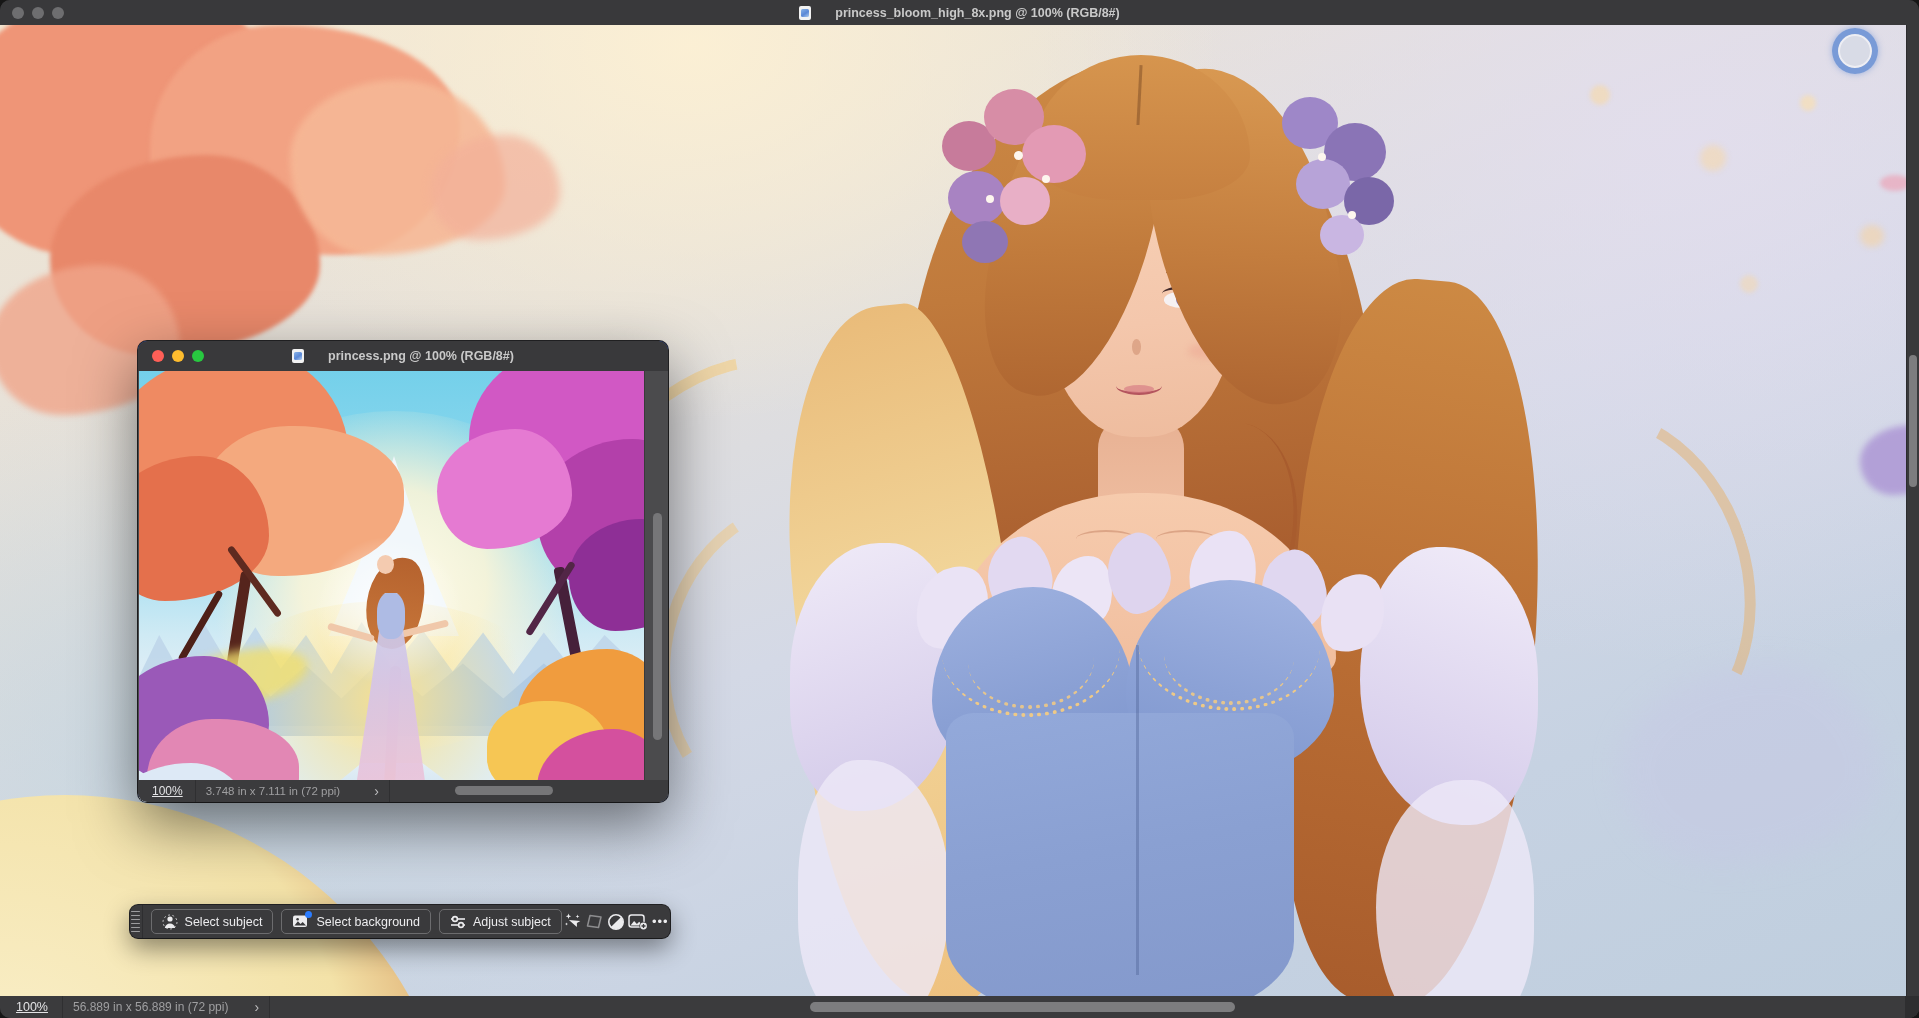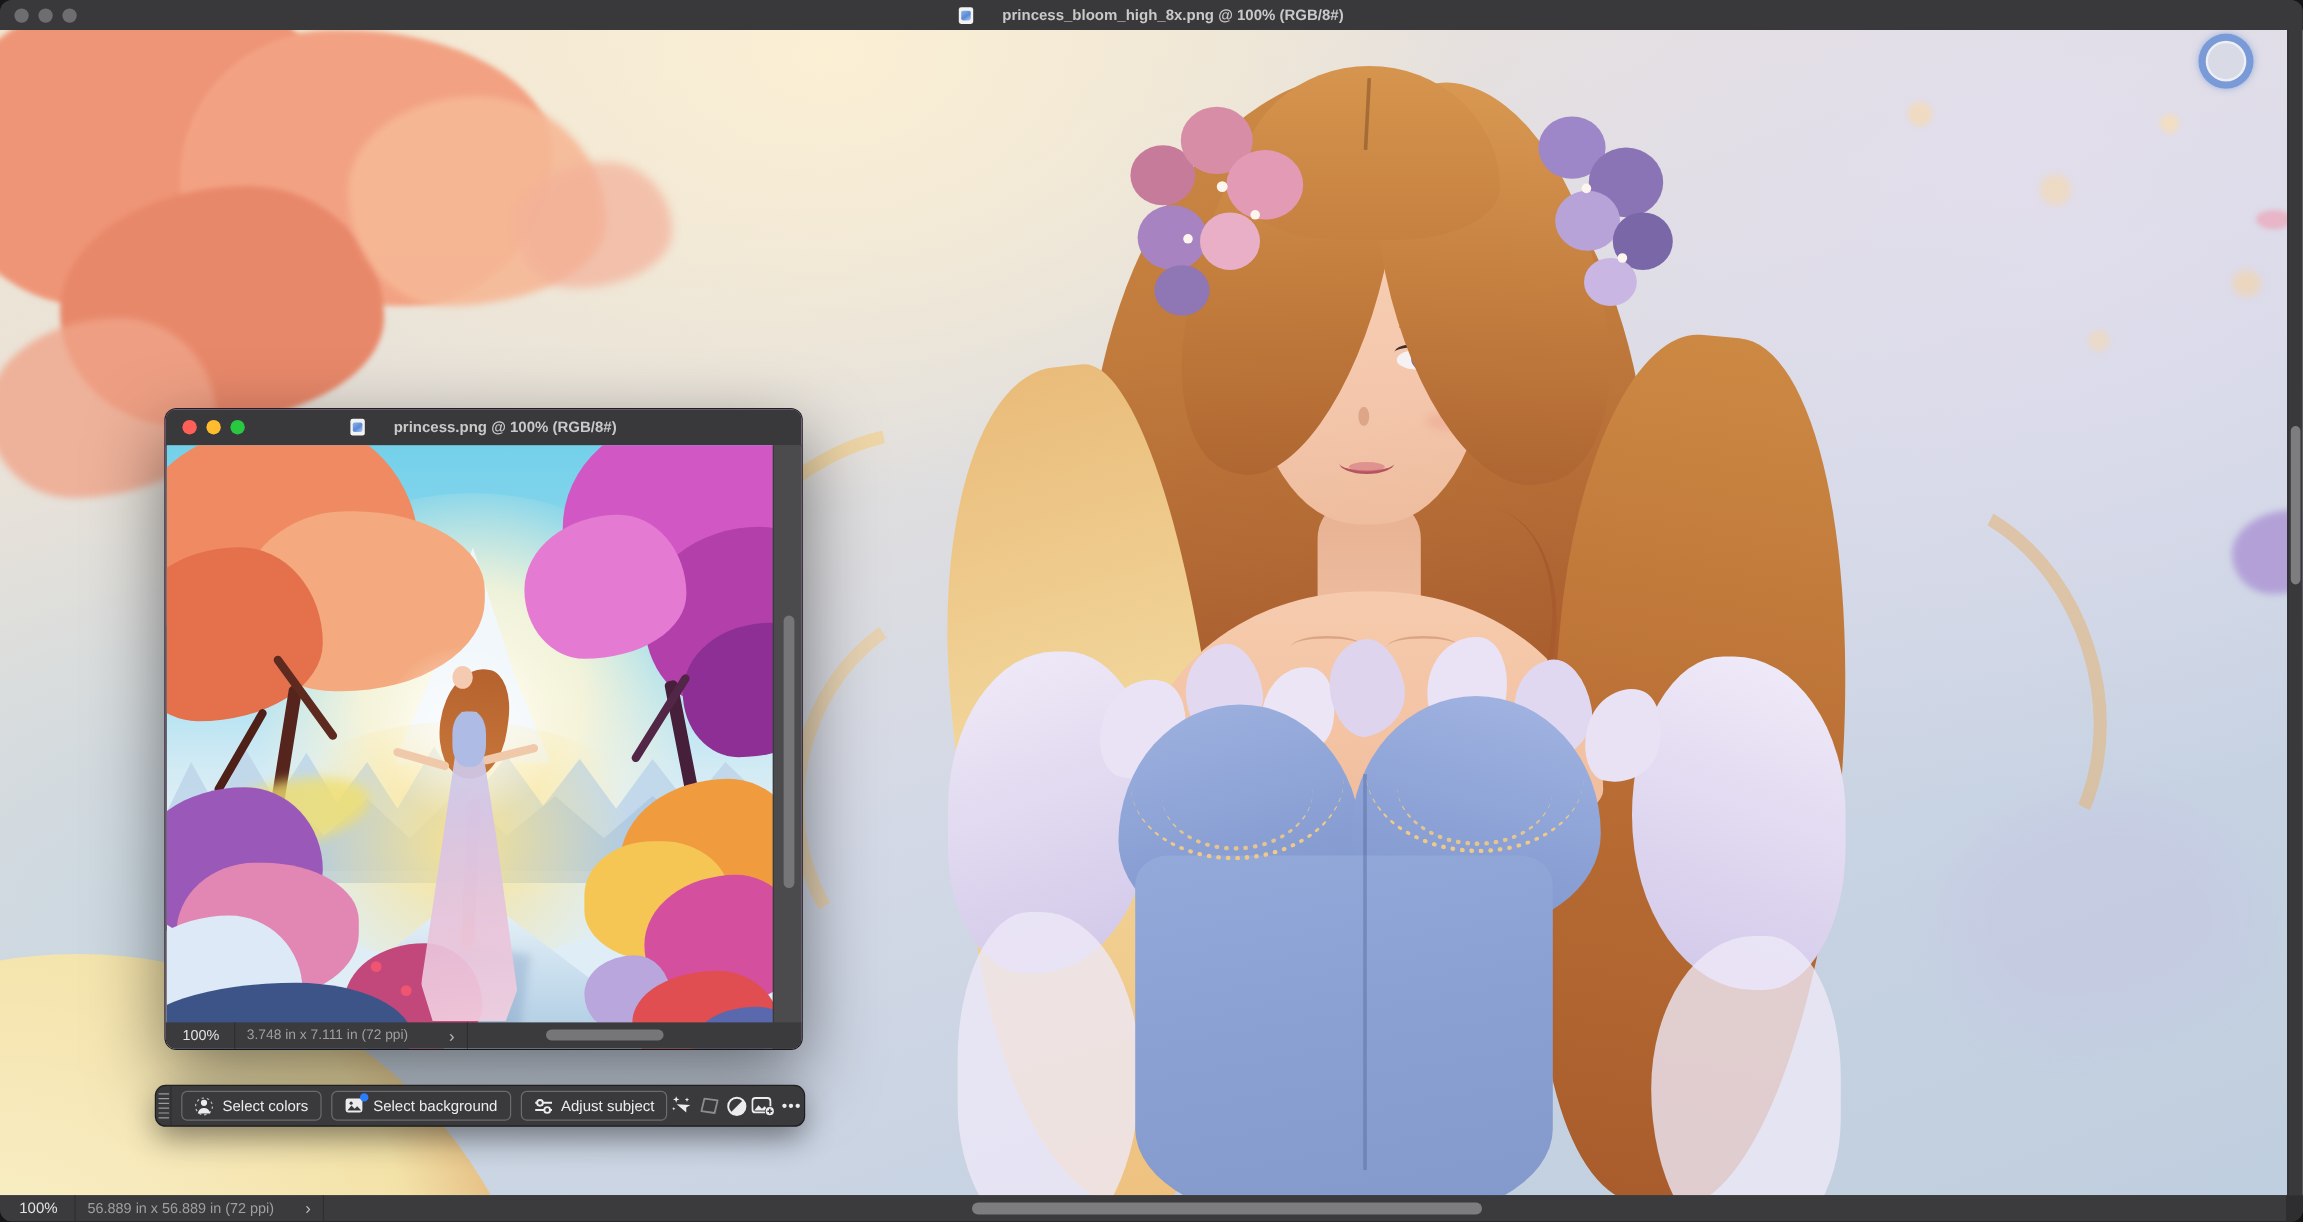--- a/index.html
+++ b/index.html
@@ -18,25 +18,25 @@
       radial-gradient(ellipse 900px 700px at 88% 12%, rgba(228,222,240,.75), rgba(228,222,240,0) 75%),
       radial-gradient(ellipse 700px 500px at 10% 75%, rgba(190,212,222,.6), rgba(190,212,222,0) 75%),
       linear-gradient(160deg,#f1e6d2 0%,#e6e1da 28%,#d4d9e6 55%,#c6d2e2 78%,#bfcede 100%);}
   .blob{position:absolute;border-radius:58% 42% 63% 37% / 52% 55% 45% 48%;}
   .wisp{position:absolute;border:11px solid transparent;border-radius:50%;}
   
   .vtrack{position:absolute;right:0;top:25px;bottom:22px;width:12px;background:#39393b;border-left:1px solid #2c2c2e;}
   .vthumb{position:absolute;right:2px;width:8px;border-radius:4px;background:#7d7d7f;}
   .statusbar{position:absolute;left:0;right:0;bottom:0;height:22px;background:#3b3b3d;display:flex;align-items:center;color:#a9a9ab;font-size:12px;}
   .hthumb{position:absolute;height:10px;border-radius:5px;background:#7d7d7f;top:6px;}
-  .zoomfield{color:#e3e3e5;padding:0 14px 0 16px;font-size:12.5px;}
+  .zoomfield{color:#e3e3e5;padding:0 14px 0 16px;font-size:12.5px;text-decoration:underline;}
   .dimfield{color:#9f9fa1;padding:0 10px;border-left:1px solid #2f2f31;border-right:1px solid #2f2f31;height:100%;display:flex;align-items:center;gap:26px;}
   .chev{color:#bdbdbf;font-size:14px;line-height:1;}
   
-  .float{position:absolute;left:138px;top:341px;width:530px;height:533px;background:#f0abfc;border-radius:9px;
+  .float{position:absolute;left:138px;top:341px;width:530px;height:461px;background:#1d4ed8;border-radius:9px;
     box-shadow:0 22px 60px rgba(0,0,0,.5),0 0 0 1px #242426;overflow:hidden;}
   .ftitle{position:relative;height:30px;background:#39393b;display:flex;align-items:center;justify-content:center;border-bottom:1px solid #2a2a2c;}
   .fcontent{position:absolute;left:0;top:30px;width:530px;height:507px;background:#4b4b4d;}
   .scene{position:absolute;left:1px;top:0;width:506px;height:507px;overflow:hidden;background:linear-gradient(#74d0ea 0%,#9cdcf0 34%,#cfeaf4 52%,#dfeef6 60%);}
   .fgutter{position:absolute;right:0;top:0;bottom:0;width:23px;background:#4b4b4d;border-left:1px solid #3a3a3c;}
   .fstatus{position:absolute;left:0;bottom:0;width:530px;height:22px;background:#3b3b3d;display:flex;align-items:center;color:#a9a9ab;font-size:11.5px;}
   
   .taskbar{position:absolute;left:130px;top:905px;width:540px;height:33px;background:#3a3a3c;border-radius:8px;
     box-shadow:0 10px 26px rgba(0,0,0,.45),0 0 0 1px #242426;display:flex;align-items:center;}
   .grip{width:18px;height:100%;display:flex;flex-direction:column;align-items:center;justify-content:center;gap:2.5px;border-right:1px solid #2e2e30;}
@@ -282,21 +282,21 @@
         <span></span>
         <span></span>
     </div>
 
     <div class="tbtn">
       <svg width="16" height="16" viewBox="0 0 16 16">
         <circle cx="8" cy="5" r="2.6" fill="#ececee"></circle>
         <path d="M2.8 14c.6-3.1 2.7-4.6 5.2-4.6s4.6 1.5 5.2 4.6z" fill="#ececee"></path>
         <circle cx="8" cy="8" r="7" fill="none" stroke="#ececee" stroke-width="1" stroke-dasharray="2 2.4" opacity=".75"></circle>
       </svg>
-      <span>Select colors</span>
+      <span>Select subject</span>
     </div>
 
     <div class="tbtn">
       <span style="position:relative;display:inline-flex;">
         <svg width="17" height="15" viewBox="0 0 17 15">
           <rect x="1" y="1.5" width="14" height="11.5" rx="2" fill="#ececee"></rect>
           <path d="M2.5 11.5l3.4-4.2 2.6 2.7 2.2-2.1 3.3 3.6z" fill="#3a3a3c"></path>
           <circle cx="5.6" cy="5.3" r="1.3" fill="#3a3a3c"></circle>
         </svg>
         <span style="position:absolute;right:-3px;top:-3px;width:7px;height:7px;border-radius:50%;background:#2b7cff;"></span>

